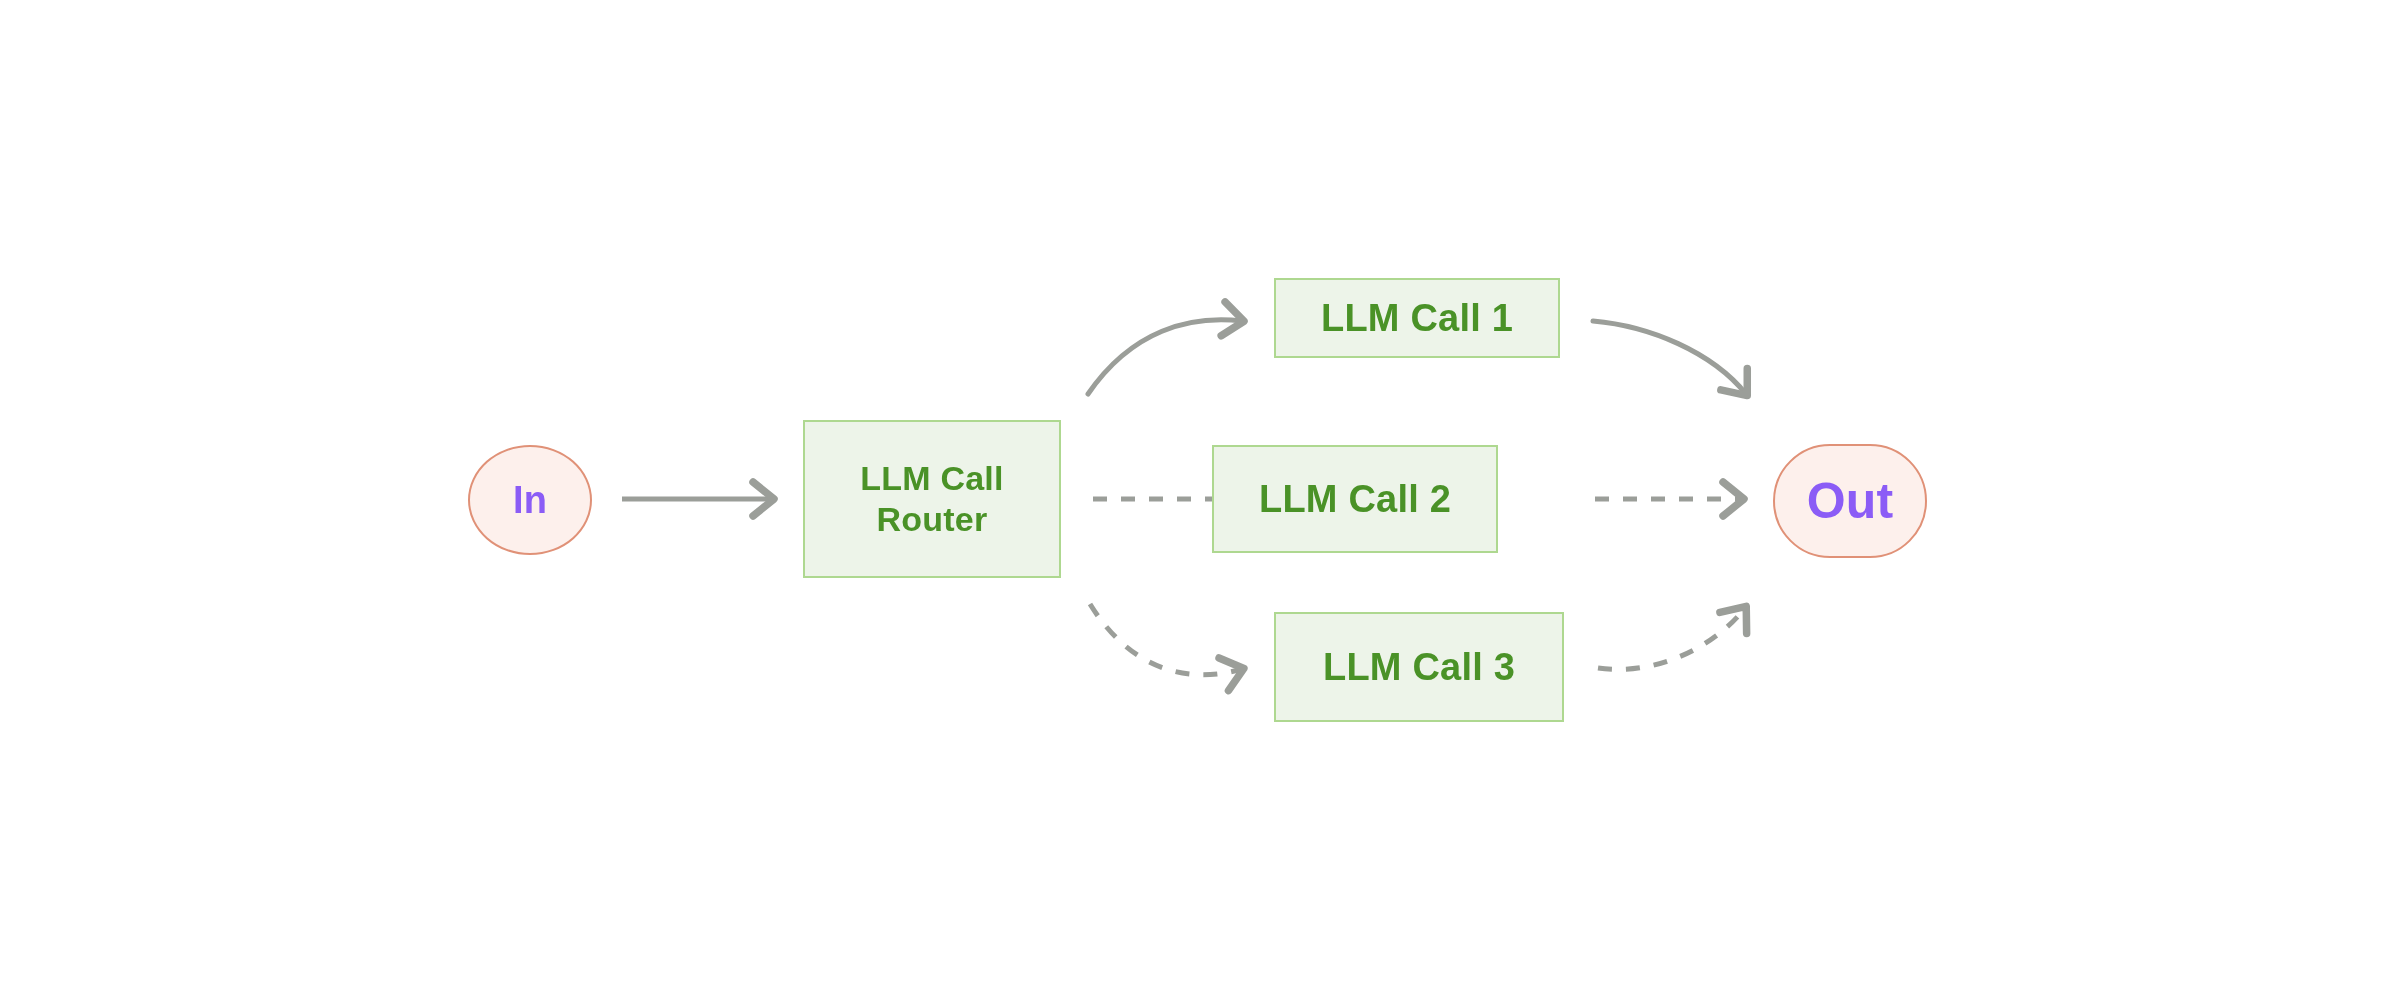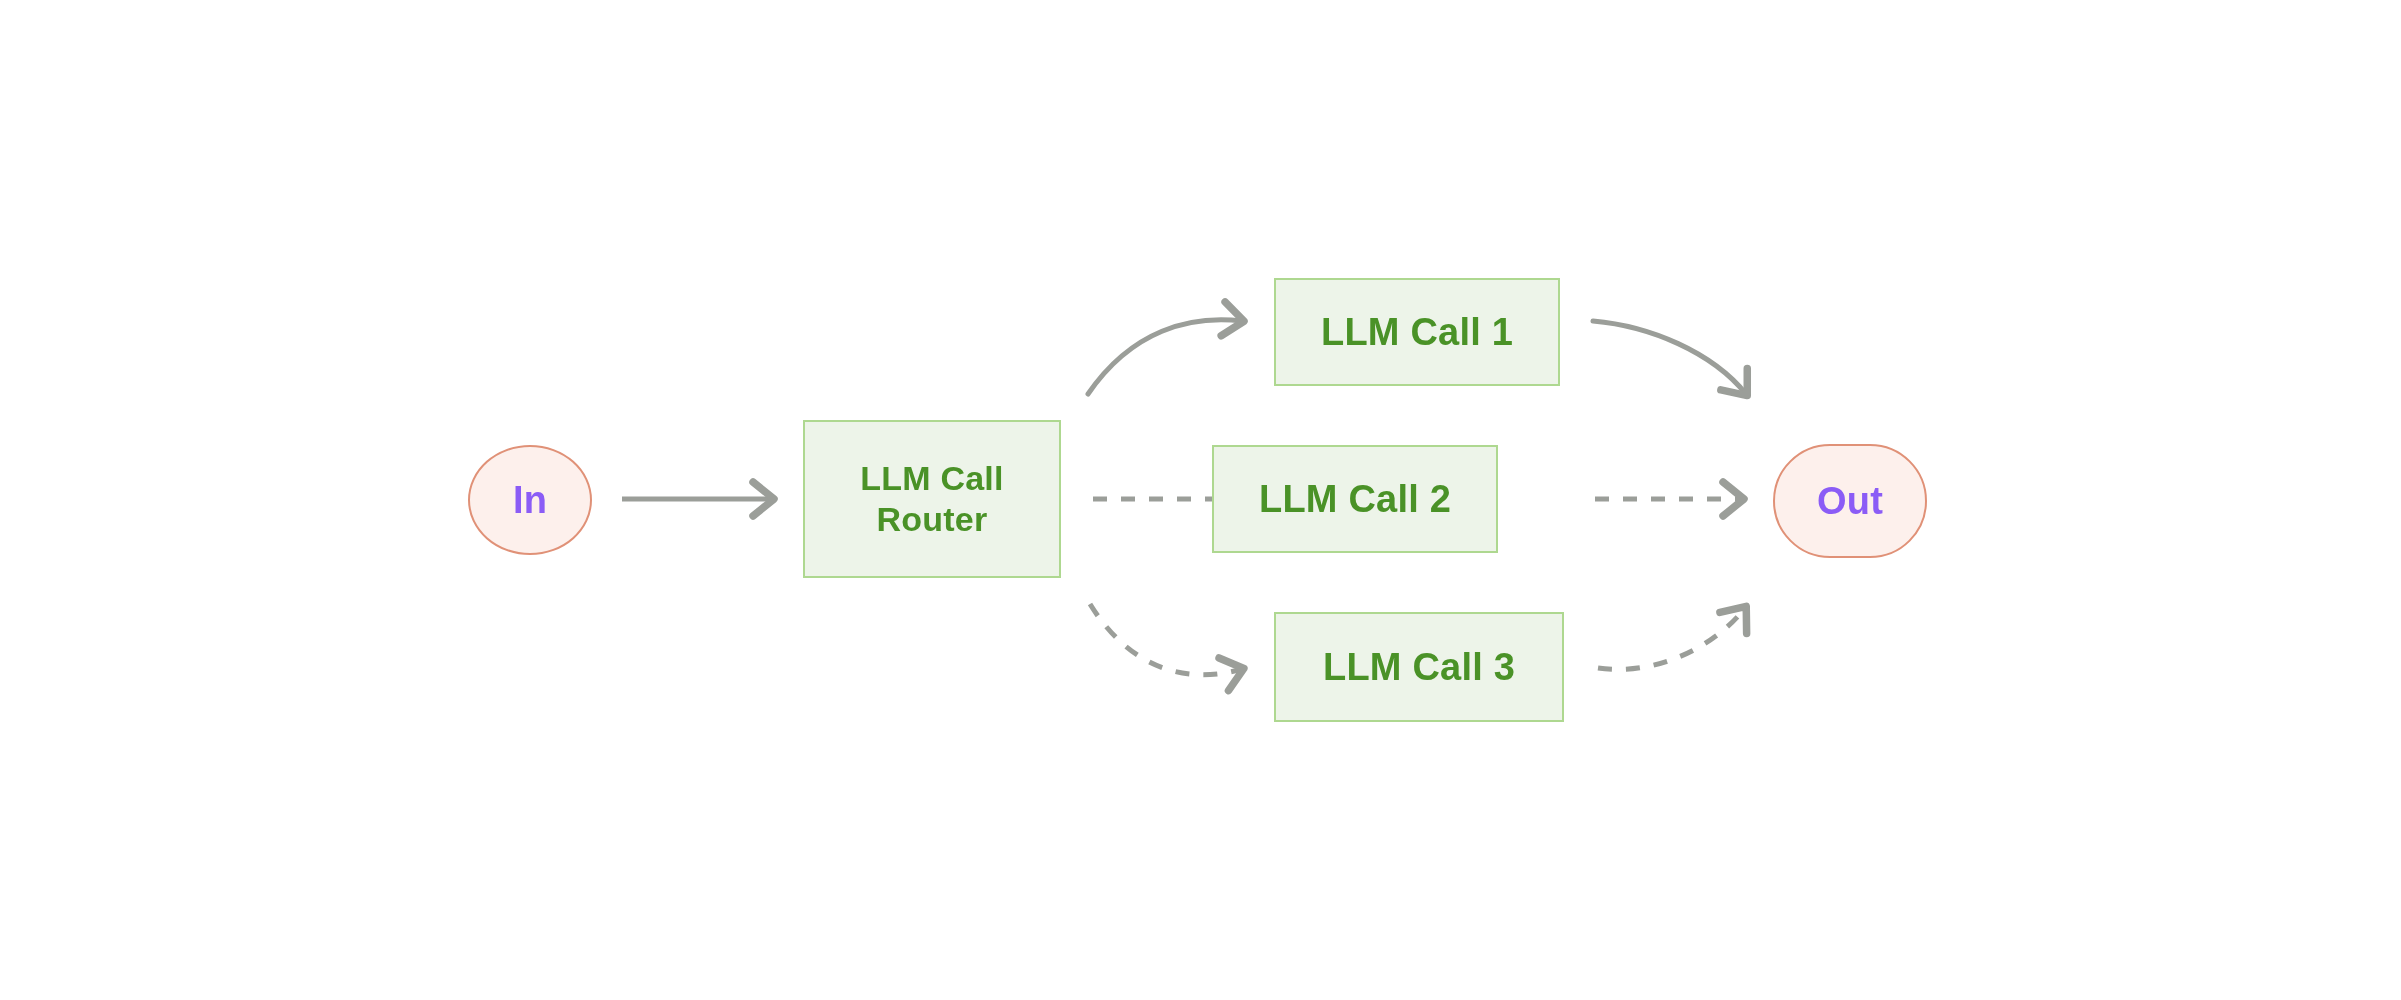--- a/index.html
+++ b/index.html
@@ -68,40 +68,40 @@
   #node-in .node-label { font-size: 38px; }
 
   #node-router {
     left: 803px;  top: 420px;
     width: 258px; height: 158px;
   }
   #node-router .node-label { font-size: 34px; }
 
   #node-llm-1 {
     left: 1274px; top: 278px;
-    width: 286px; height: 108px;
+    width: 286px; height: 80px;
   }
   #node-llm-2 {
     left: 1212px; top: 445px;
     width: 286px; height: 108px;
   }
   #node-llm-3 {
     left: 1274px; top: 612px;
     width: 290px; height: 110px; justify-content: center;
   }
   #node-llm-1 .node-label,
   #node-llm-2 .node-label,
   #node-llm-3 .node-label { font-size: 38px; }
 
   #node-out {
     left: 1773px; top: 444px;
     width: 154px; height: 114px;
     border-radius: 57px;
   }
-  #node-out .node-label { font-size: 38px; }
+  #node-out .node-label { font-size: 50px; }
 </style>
 </head>
 <body>
 
 <div id="diagram-root">
 
   <svg id="edge-layer" viewBox="0 0 2401 1000" xmlns="http://www.w3.org/2000/svg">
     <defs>
       <marker id="arrowhead-open" markerWidth="9" markerHeight="9" refX="5.2" refY="4.5" orient="auto" markerUnits="strokeWidth">
         <path d="M1.4,1.1 L5.6,4.5 L1.4,7.9" fill="none" stroke="#9b9e99" stroke-width="1.5" stroke-linecap="round" stroke-linejoin="round"></path>

